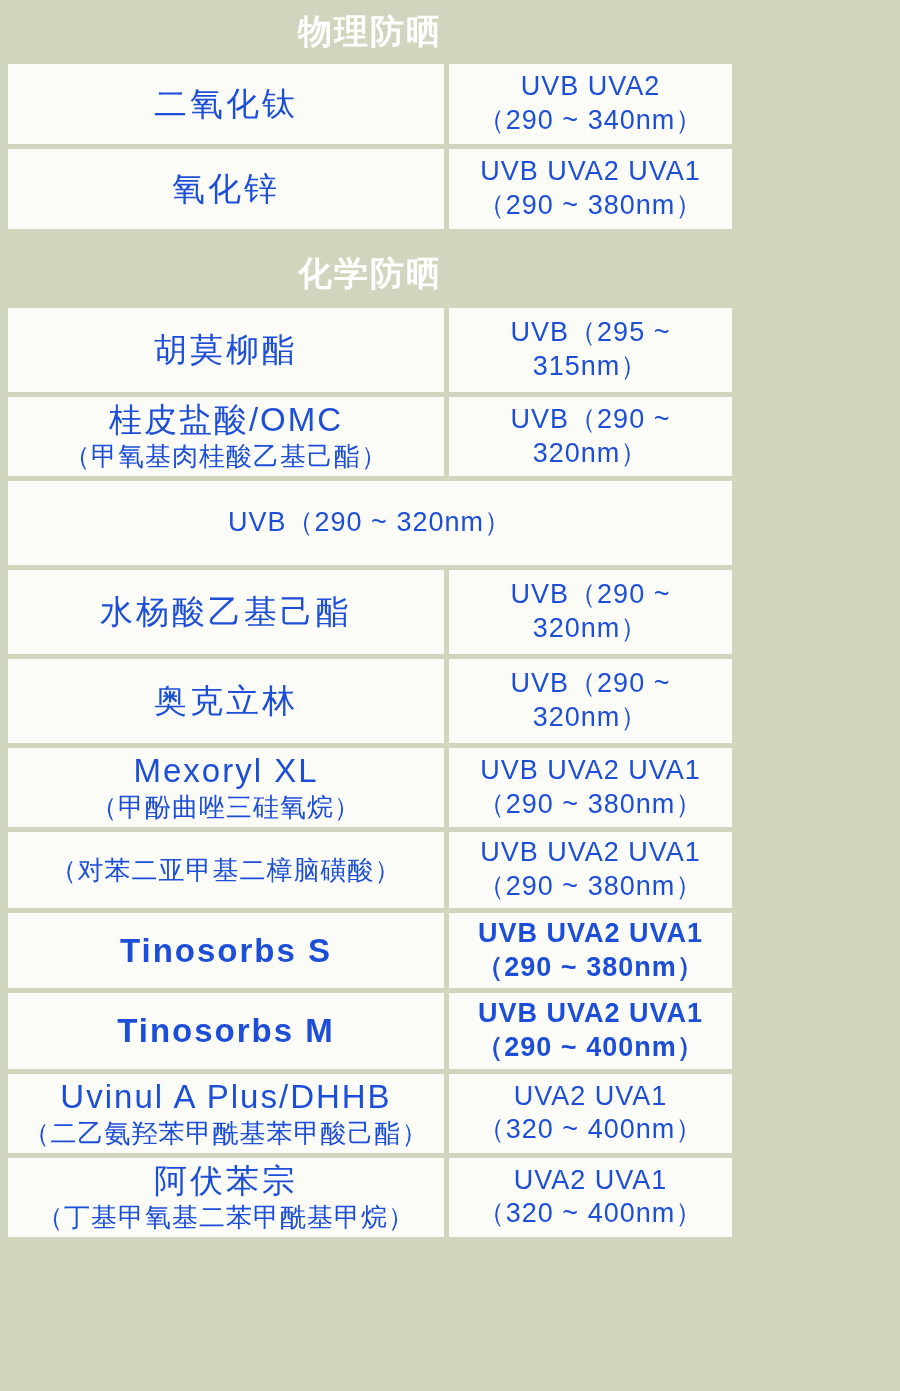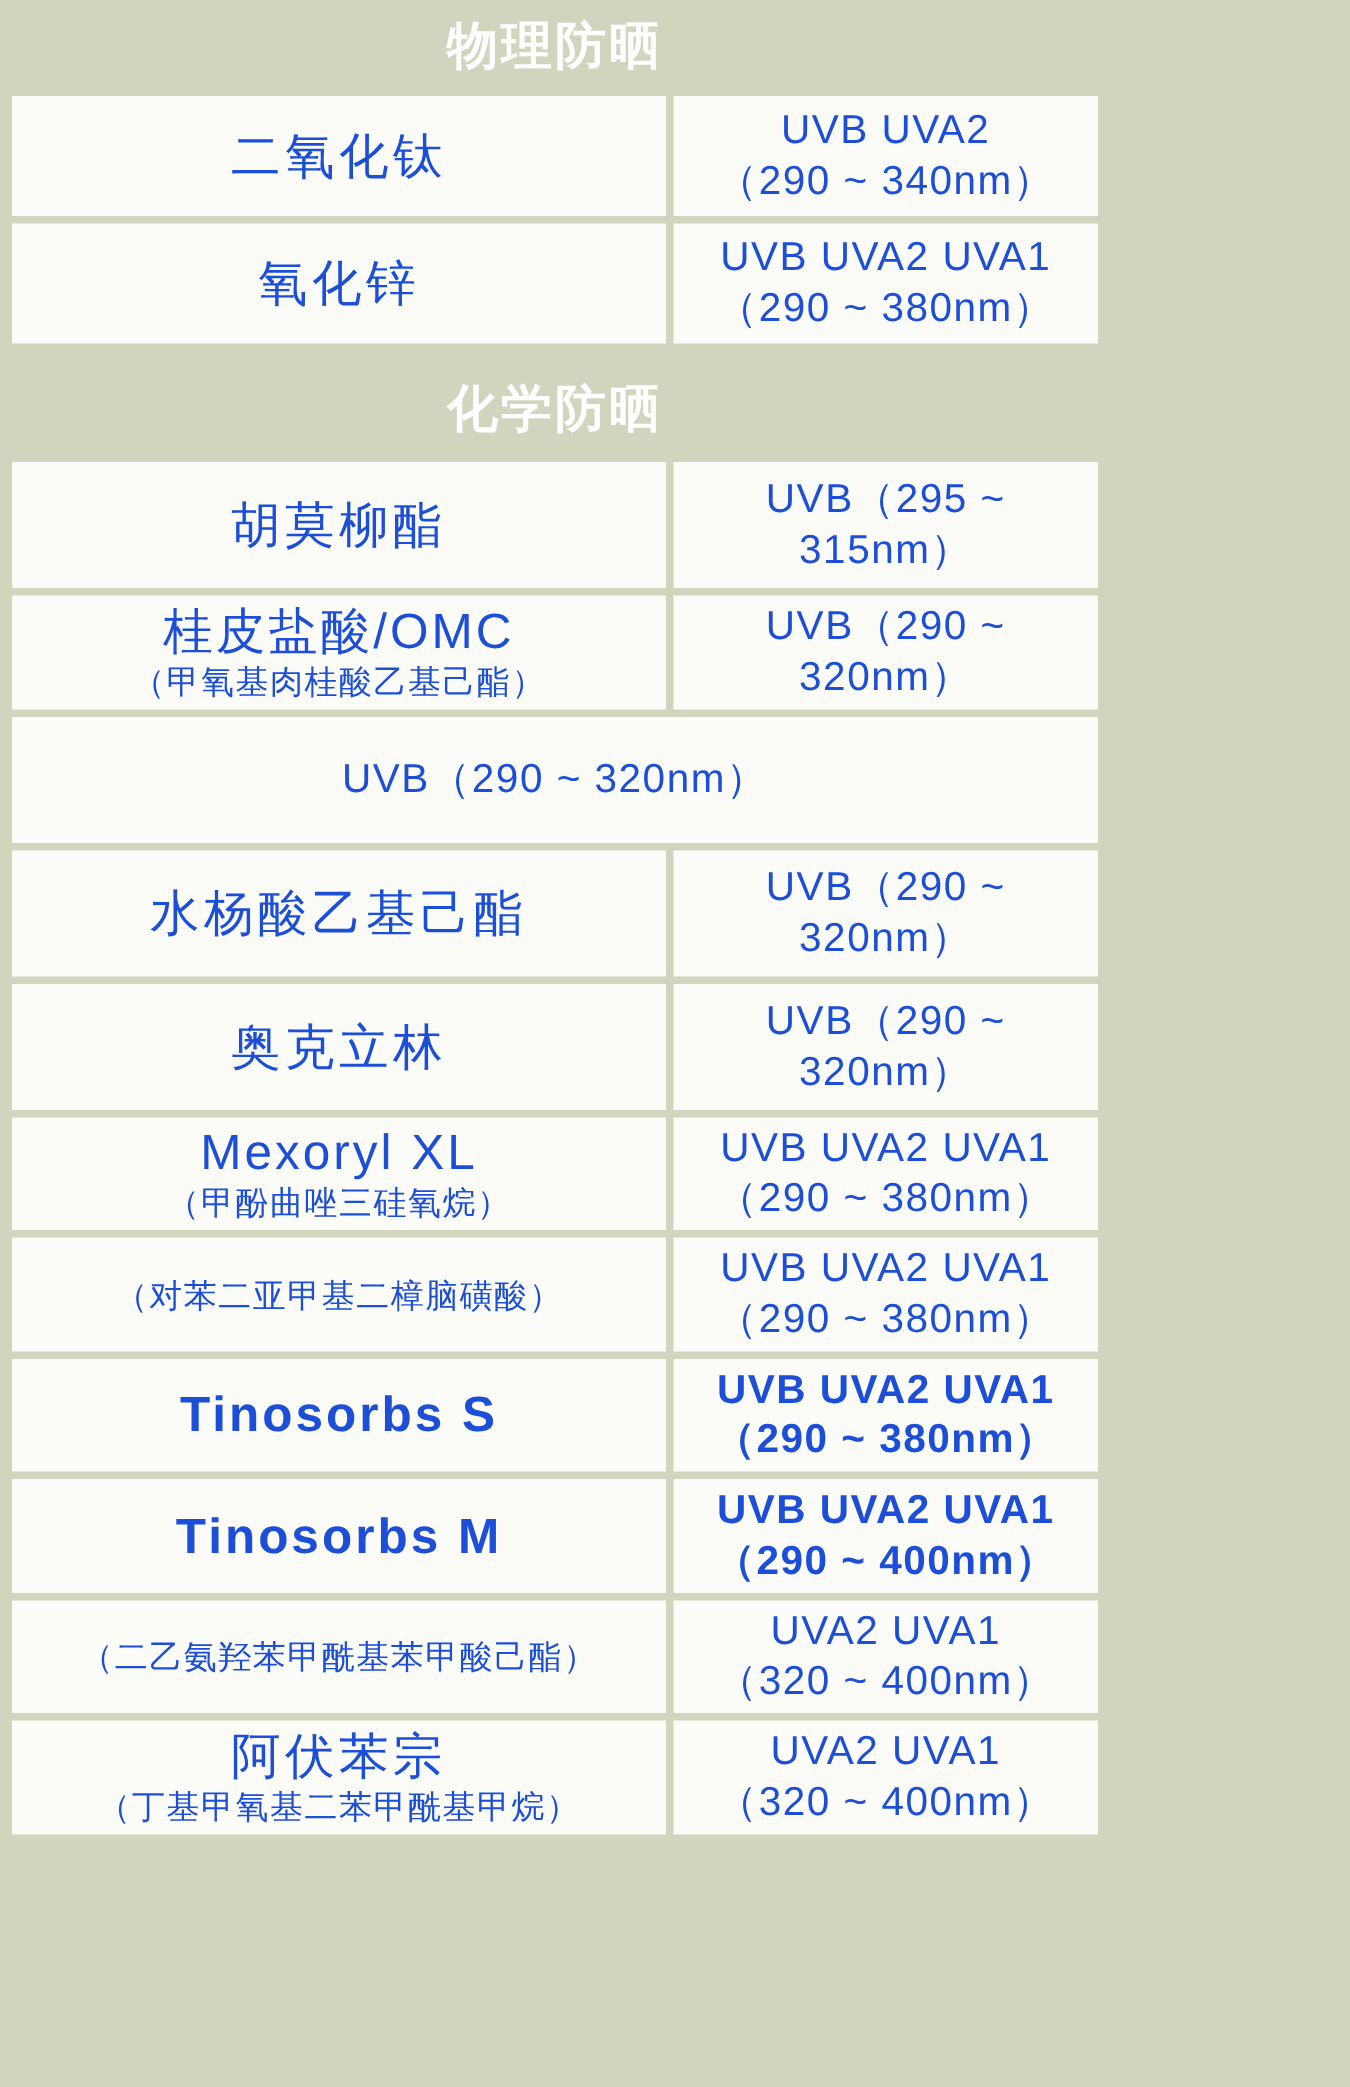--- a/index.html
+++ b/index.html
@@ -57,21 +57,21 @@
   }
   .name-main {
     font-size: 33px;
     letter-spacing: 3px;
     line-height: 1.15;
   }
   .name-main.lat {
     letter-spacing: 2px;
   }
   .name-sub {
-    font-size: 22px;
+    font-size: 26px;
     letter-spacing: 1px;
     line-height: 1.2;
     display: block;
     margin-top: 2px;
   }
   .name-inner {
     padding: 4px 6px;
   }
   .range-text {
     font-size: 27px;
@@ -239,20 +239,21 @@
       <div class="range-text">
         <span>UVB  UVA2  UVA1</span>
         <span class="l2">（290 ~ 400nm）</span>
       </div>
     </div>
   </div>
 
   <div class="row double">
     <div class="cell name">
       <div class="name-inner">
+        <span class="name-main lat">Uvinul A Plus/DHHB</span>
         <span class="name-sub">（二乙氨羟苯甲酰基苯甲酸己酯）</span>
       </div>
     </div>
     <div class="cell range">
       <div class="range-text">
         <span>UVA2 UVA1</span>
         <span class="l2">（320 ~ 400nm）</span>
       </div>
     </div>
   </div>

